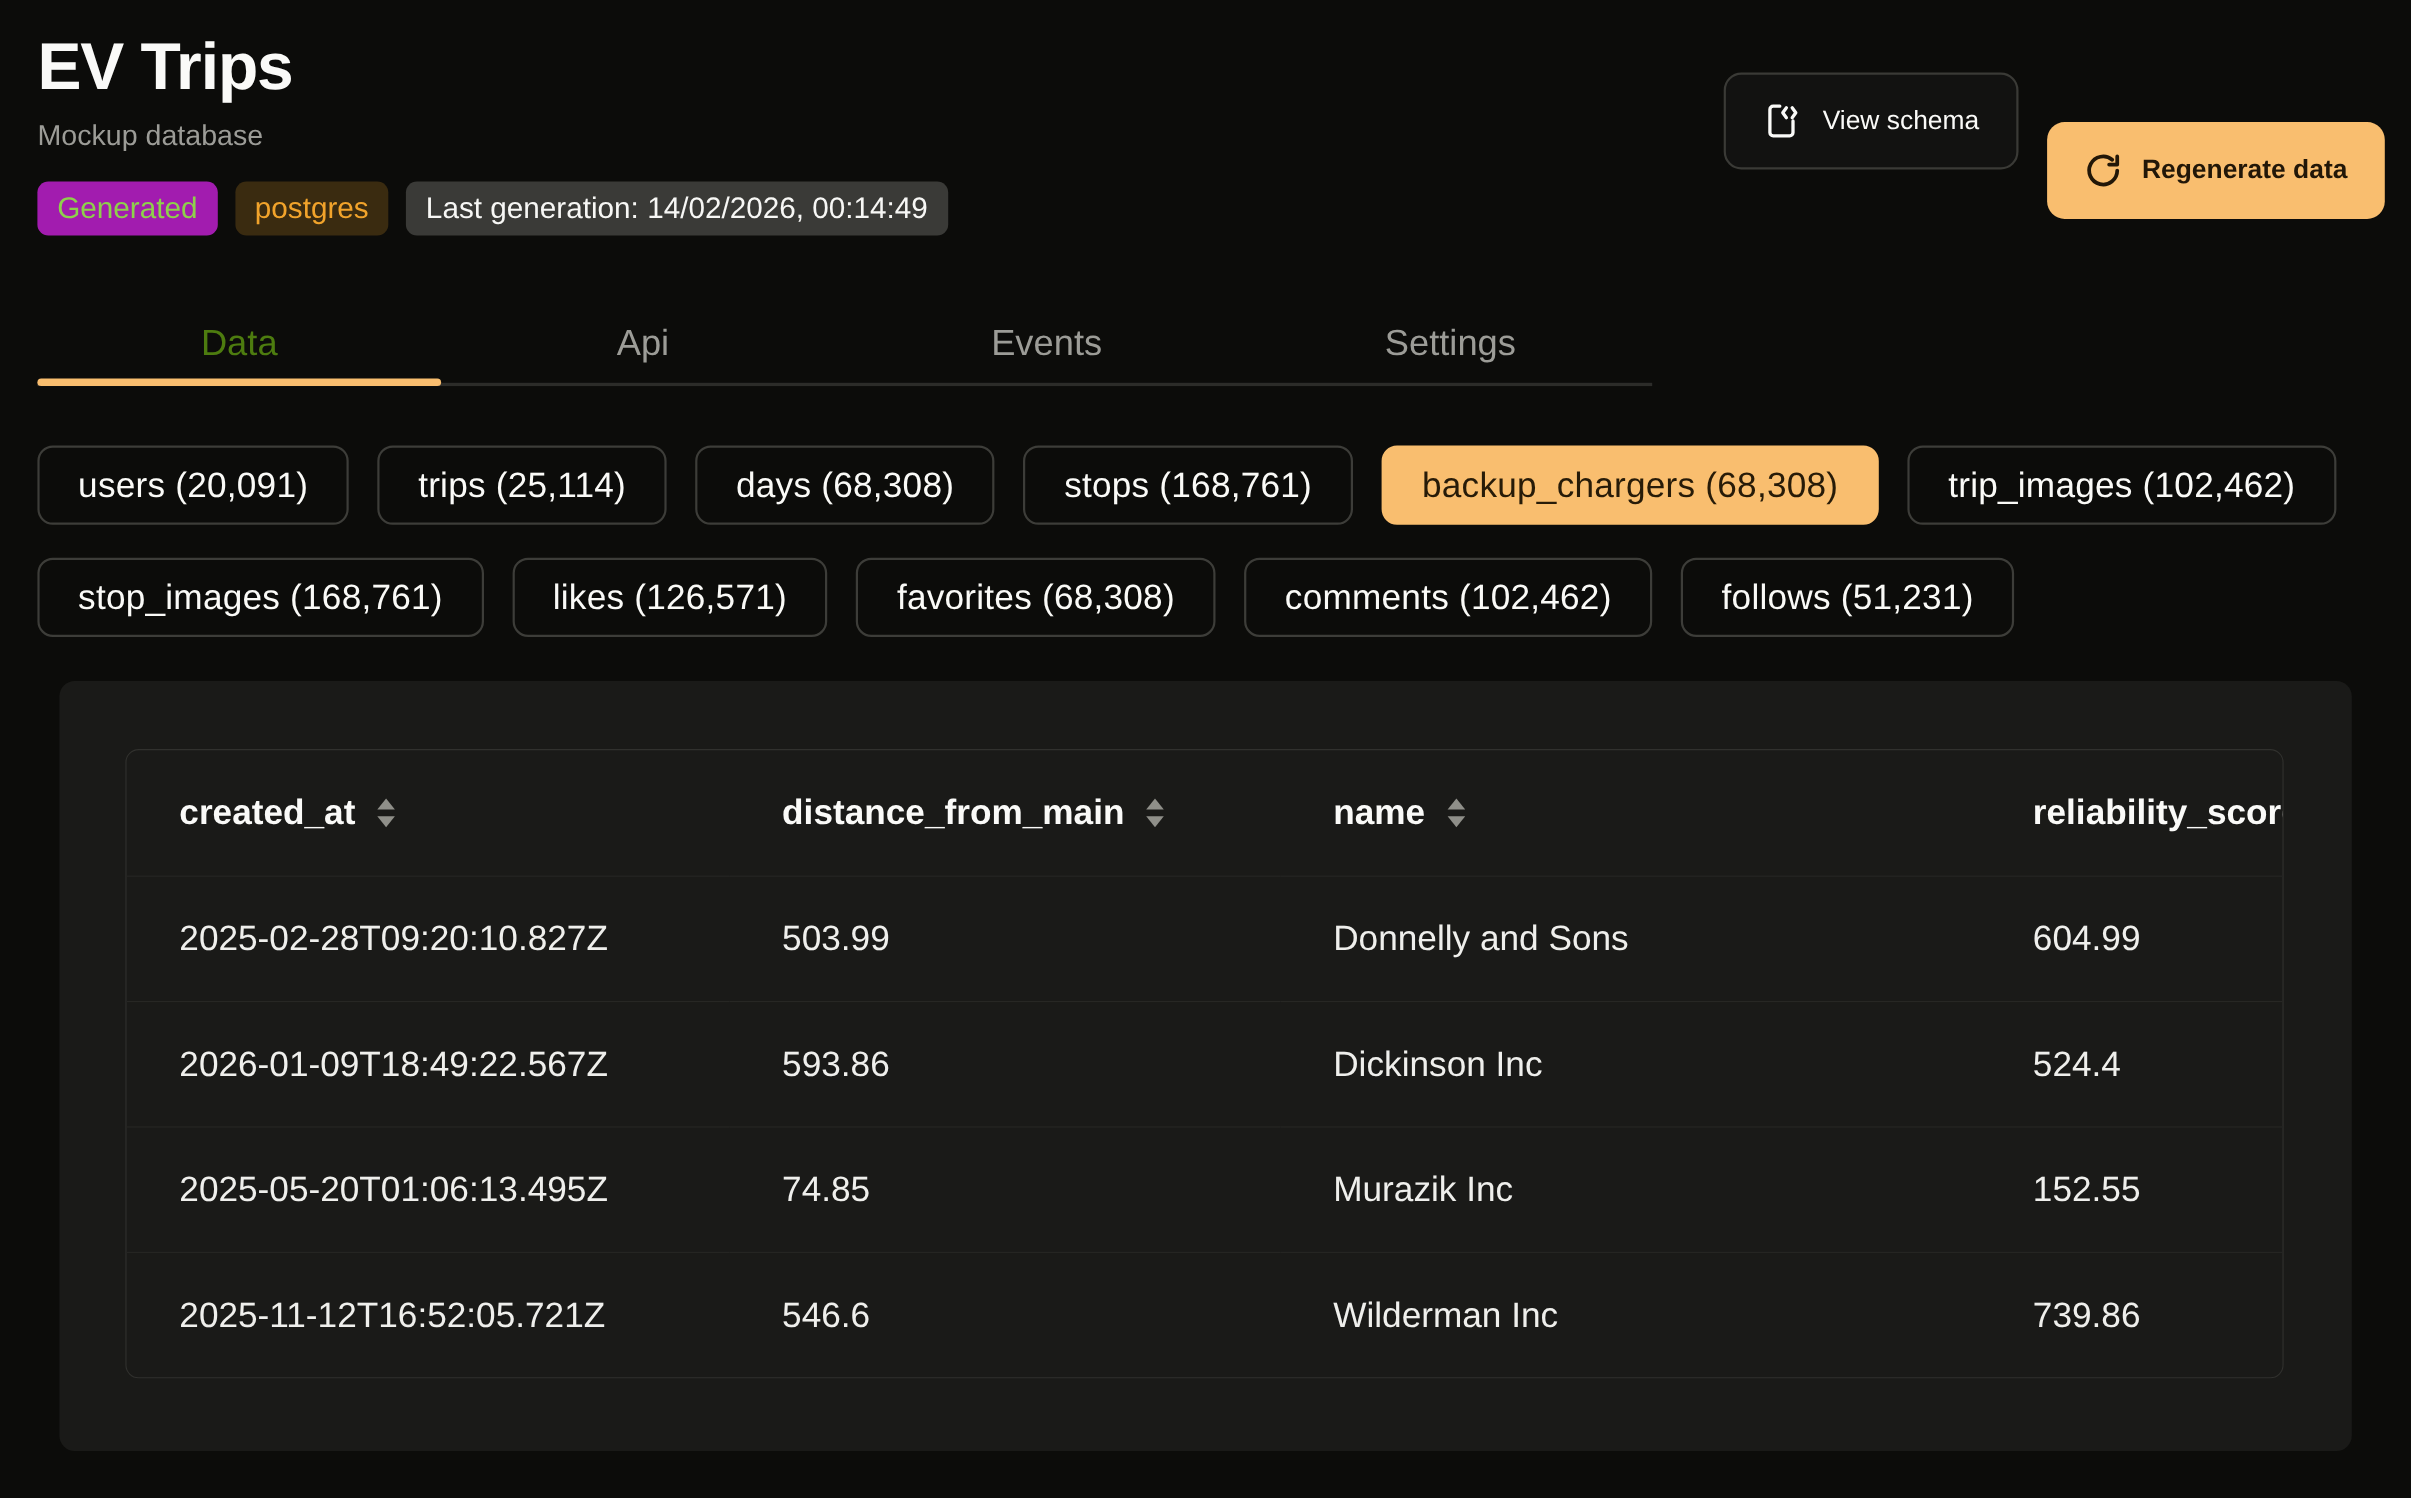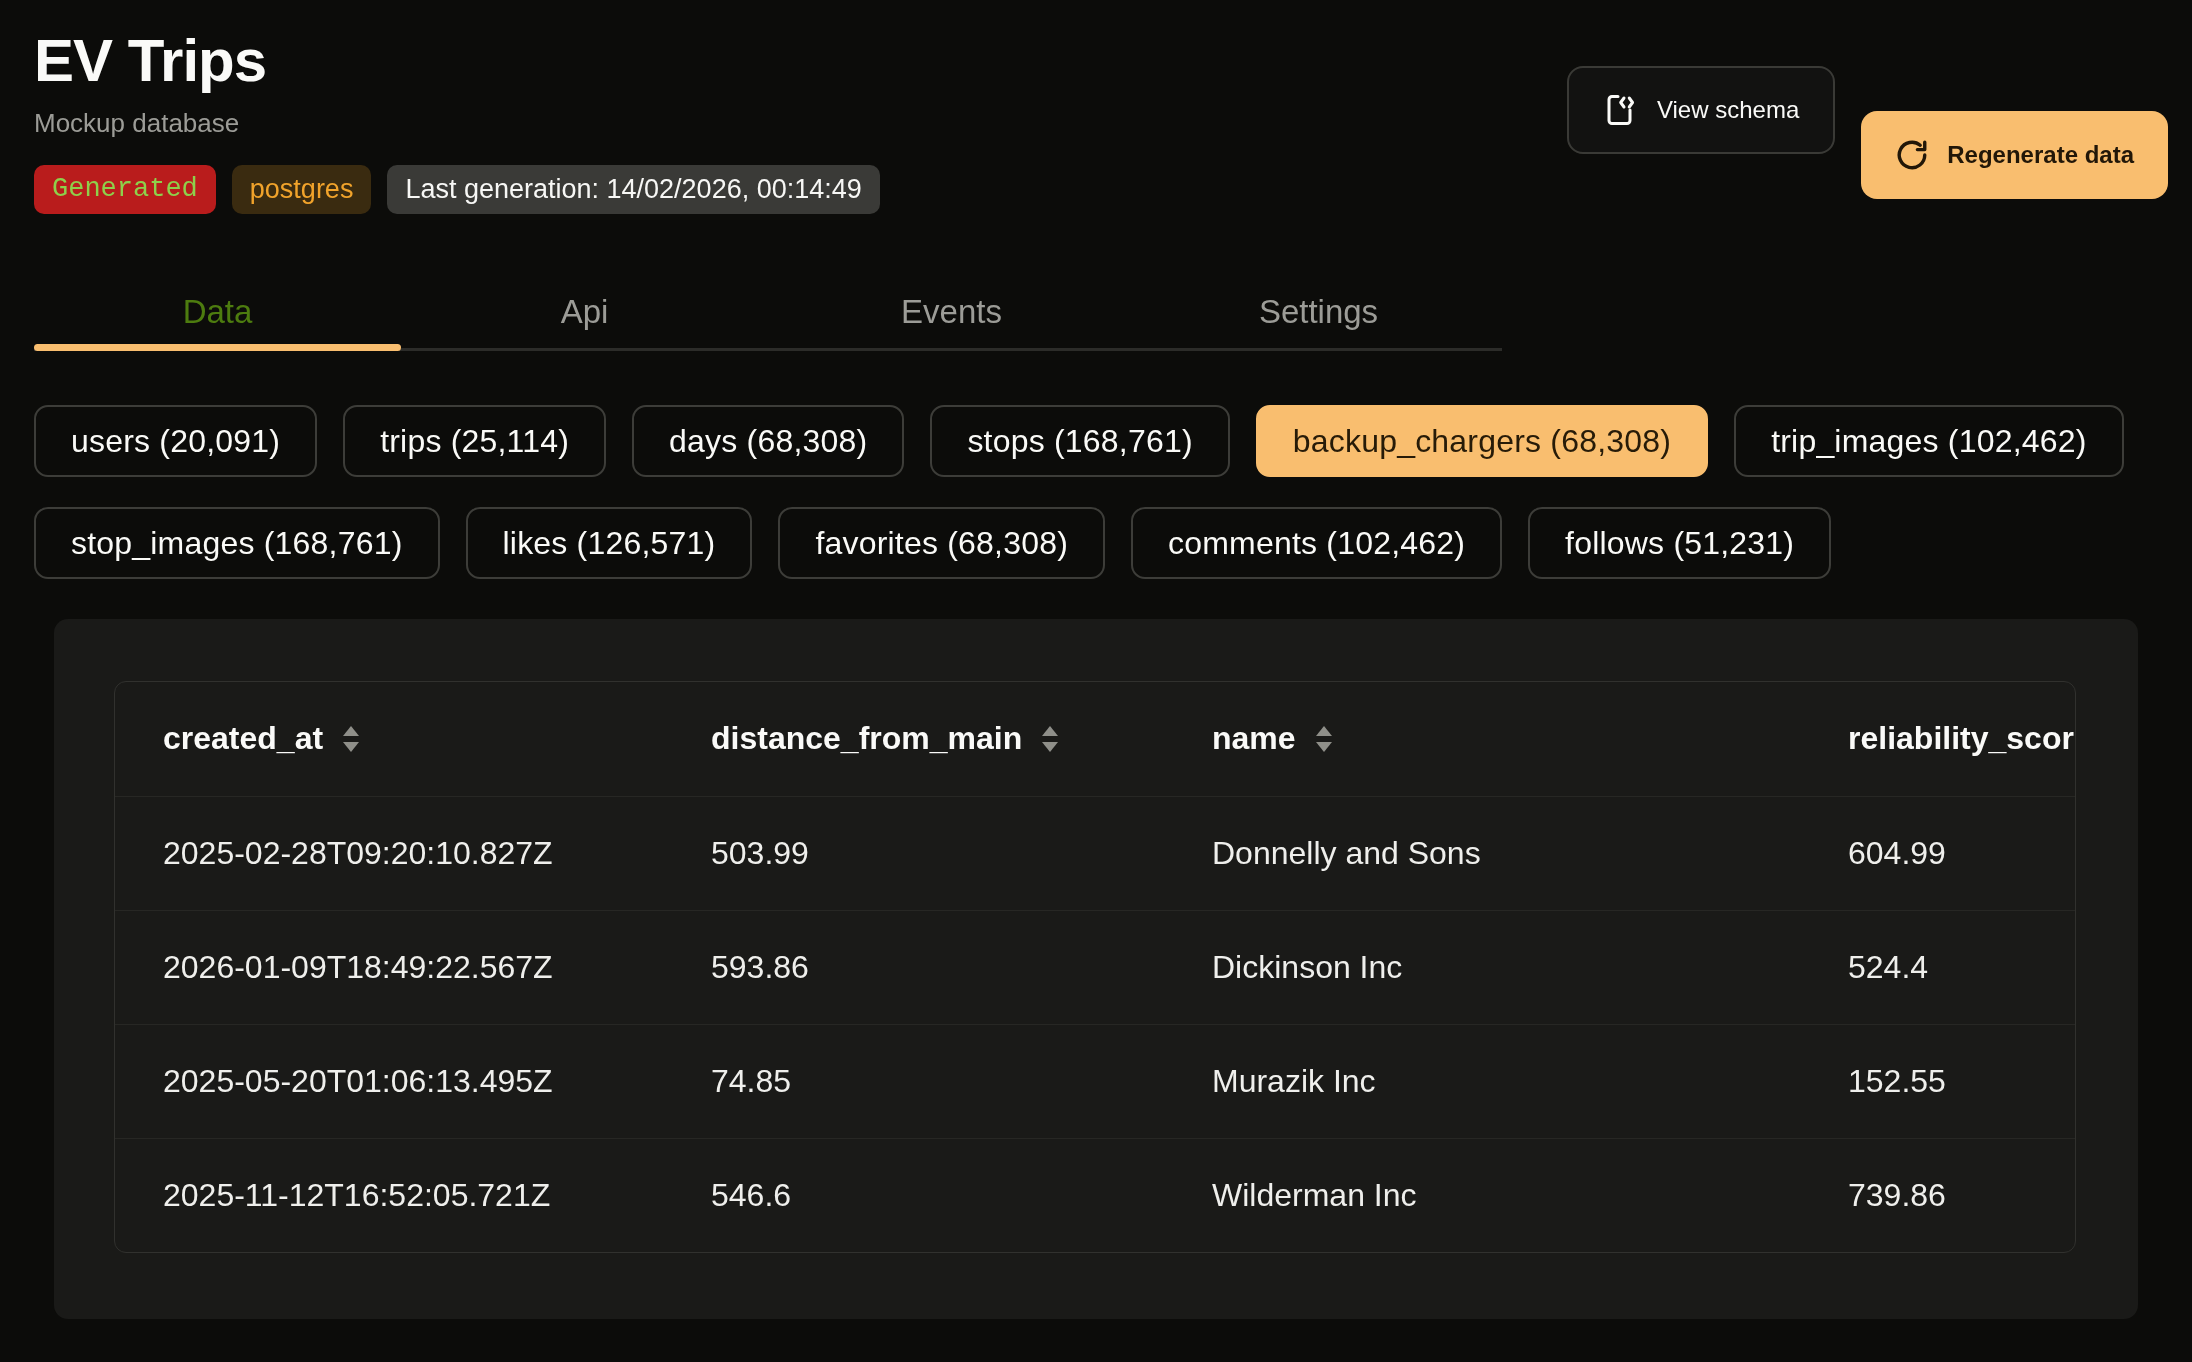--- a/index.html
+++ b/index.html
@@ -10,21 +10,21 @@
     color:#f5f5f2;
   }
   .page { padding:28px 24px 0 34px; }
 
   
   .topbar { display:flex; justify-content:space-between; align-items:flex-start; }
   .page-title { font-size:60px; font-weight:700; letter-spacing:-1px; color:#fafaf8; line-height:1.1; }
   .subtitle { margin-top:14px; font-size:26px; color:#9c9c97; font-weight:400; }
   .badges { margin-top:26px; display:flex; gap:16px; align-items:center; }
   .badge { font-size:27px; line-height:1; padding:11px 18px; border-radius:10px; font-weight:500; }
-  .badge.green { background:#b91c1c; color:#8ed04b;font-family:Liberation Mono, monospace; }
+  .badge.green { background:#a21caf; color:#8ed04b; }
   .badge.orange { background:#3a2b10; color:#f1a32b; }
   .badge.gray { background:#3a3a37; color:#f7f7f5; font-weight:400; }
 
   .actions { display:flex; gap:26px; margin-top:38px; }
   .btn {
     display:flex; align-items:center; gap:18px;
     height:88px; padding:0 34px; border-radius:16px;
     font-size:24px; font-weight:500; cursor:pointer;
     font-family:"Liberation Sans", sans-serif;
   }

